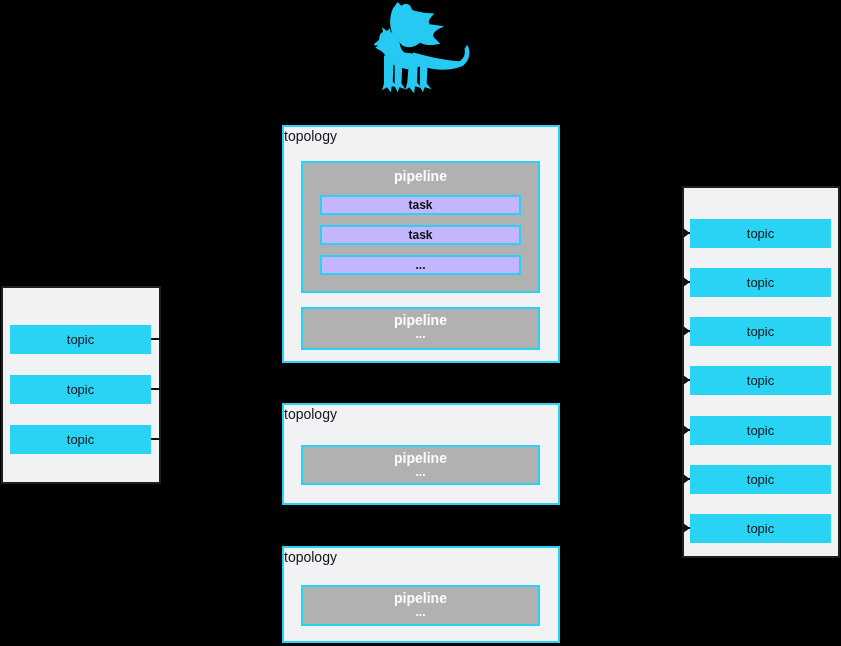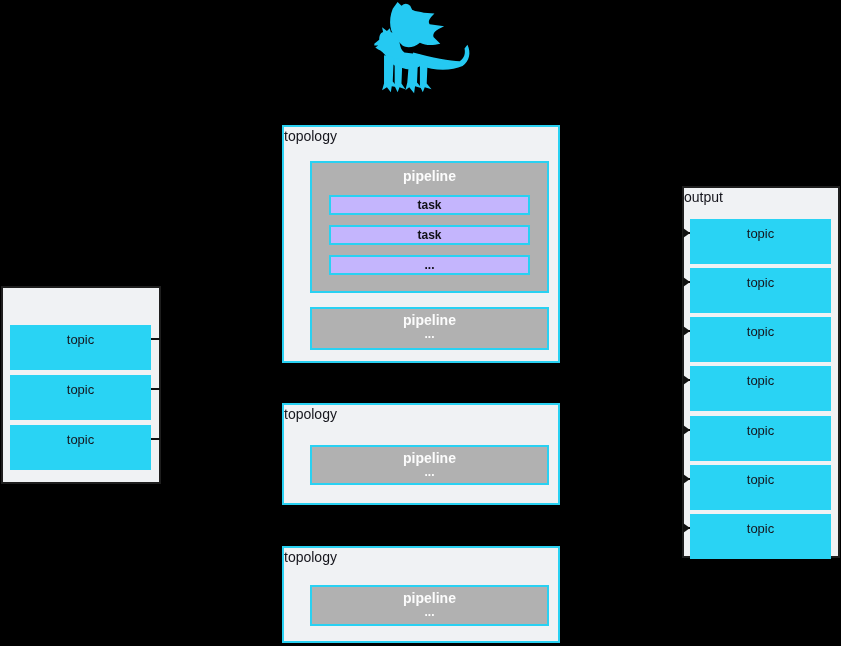--- a/index.html
+++ b/index.html
@@ -22,21 +22,21 @@
   .input-panel  { left: 1px;   top: 286px; width: 160px; height: 198px; }
   .output-panel { left: 682px; top: 186px; width: 158px; height: 372px; }
 
   .topo   { left: 282px; width: 278px; }
   .topo-1 { top: 125px; height: 238px; }
   .topo-2 { top: 403px; height: 102px; }
   .topo-3 { top: 546px; height: 97px;  }
 
   .pipeline {
     position: absolute; left: 17px; width: 239px;
-    background: #b1b1b1; border: 2px solid #29d1f2; text-align: center; margin-left: 9px;
+    background: #b1b1b1; border: 2px solid #29d1f2; text-align: center;
   }
   .pipeline-a { top: 34px;  height: 132px; }
   .pipeline-b { top: 180px; height: 43px; }
   .pipeline-2 { top: 40px;  height: 40px; }
   .pipeline-3 { top: 37px;  height: 41px; }
   .pipeline-label {
     padding-top: 5px; font-weight: bold; font-size: 14px; color: #fcfcfc;
   }
   .pipeline-ellipsis {
     font-weight: bold; font-size: 12px; color: #fcfcfc; line-height: 12px;
@@ -44,21 +44,21 @@
 
   .task {
     position: absolute; left: 17px; width: 201px; height: 20px;
     background: #c4b5fd; border: 2px solid #29d1f2;
     font-weight: bold; font-size: 12px; line-height: 16px;
     color: #101016; text-align: center;
   }
   .task-1 { top: 32px; } .task-2 { top: 62px; } .task-3 { top: 92px; }
 
   .topic {
-    position: absolute; width: 141px; height: 45px;
+    position: absolute; width: 141px; height: 29px;
     background: #29d3f4; text-align: center;
     font-size: 13px; line-height: 29px; color: #15151c;
   }
   .in-topic  { left: 7px; }
   .out-topic { left: 6px; }
 
   .stub {
     position: absolute; left: 100%; top: 13px;
     width: 9px; height: 2px; background: #101010;
   }
@@ -128,21 +128,20 @@
 
   <section class="panel cyan-panel topo topo-3">
     <div class="panel-title">topology</div>
     <div class="pipeline pipeline-3">
       <div class="pipeline-label" style="padding-top:3px">pipeline</div>
       <div class="pipeline-ellipsis">...</div>
     </div>
   </section>
 
   <section class="panel dark-panel output-panel">
-    <div class="panel-title">output</div>
     <div class="topic out-topic" style="top:31px">
       <i class="aline"></i><i class="ahead"></i>
       <span>topic</span>
     </div>
     <div class="topic out-topic" style="top:80px">
       <i class="aline"></i><i class="ahead"></i>
       <span>topic</span>
     </div>
     <div class="topic out-topic" style="top:129px">
       <i class="aline"></i><i class="ahead"></i>

